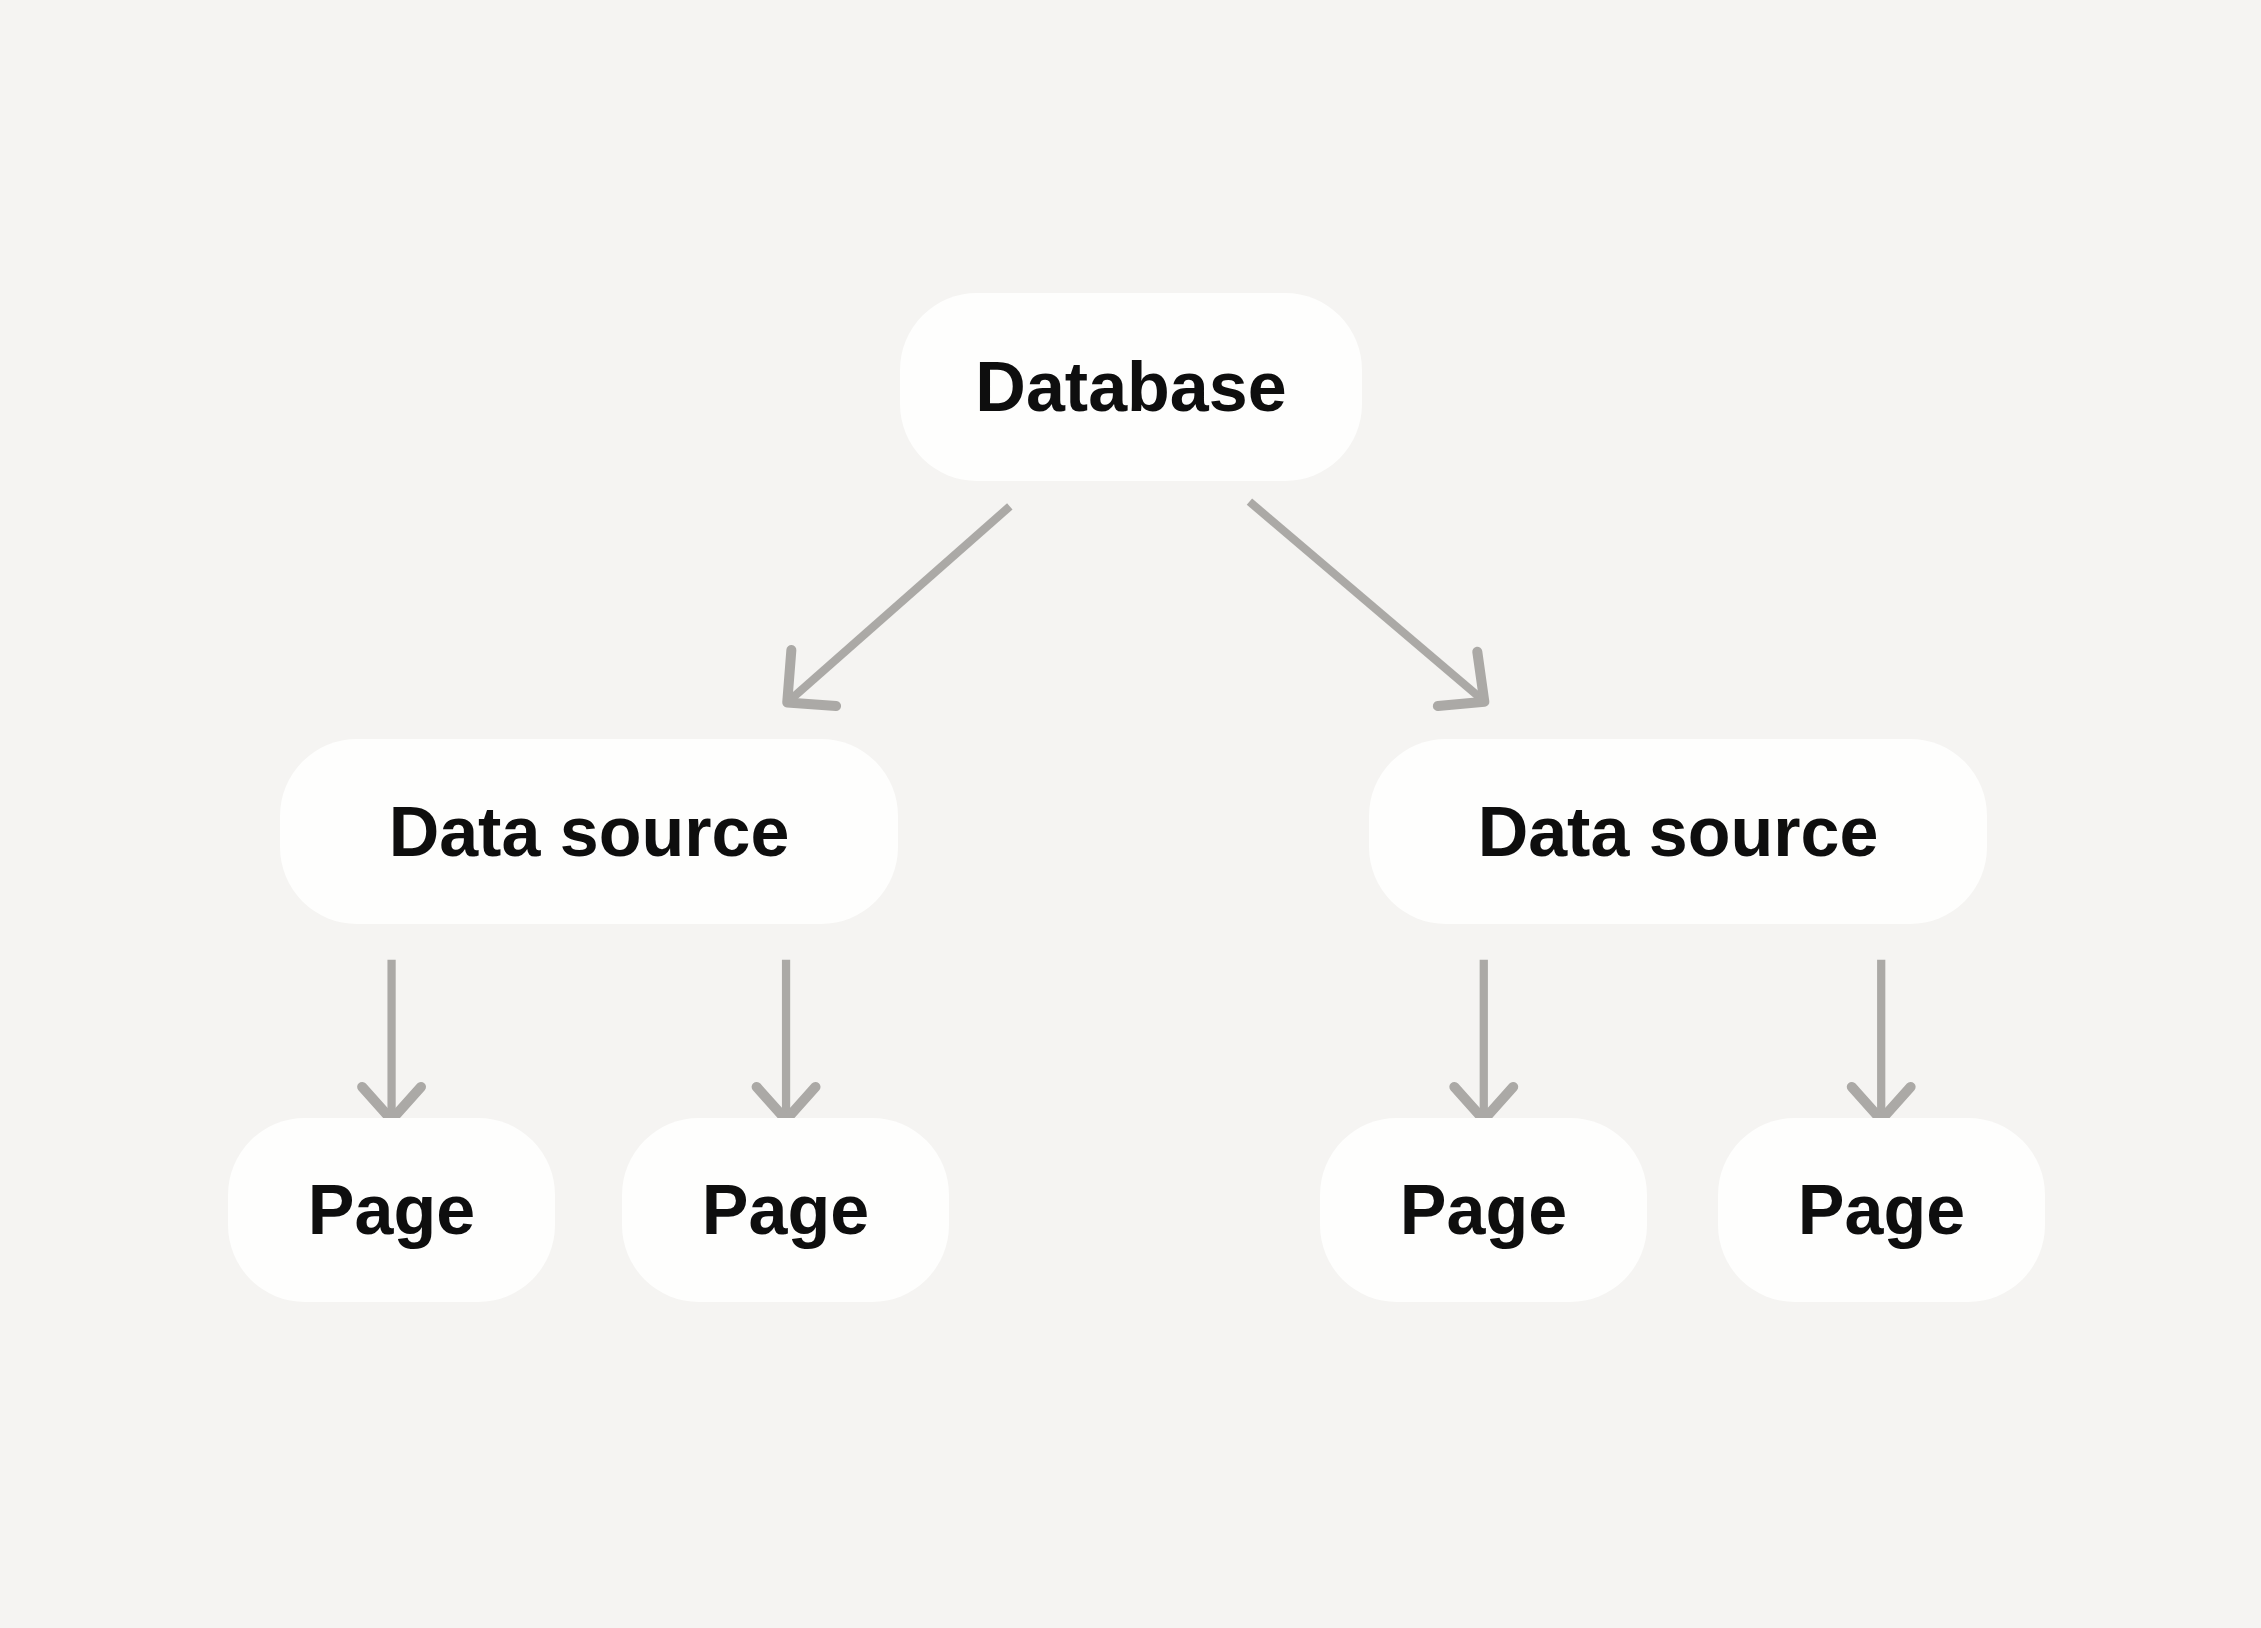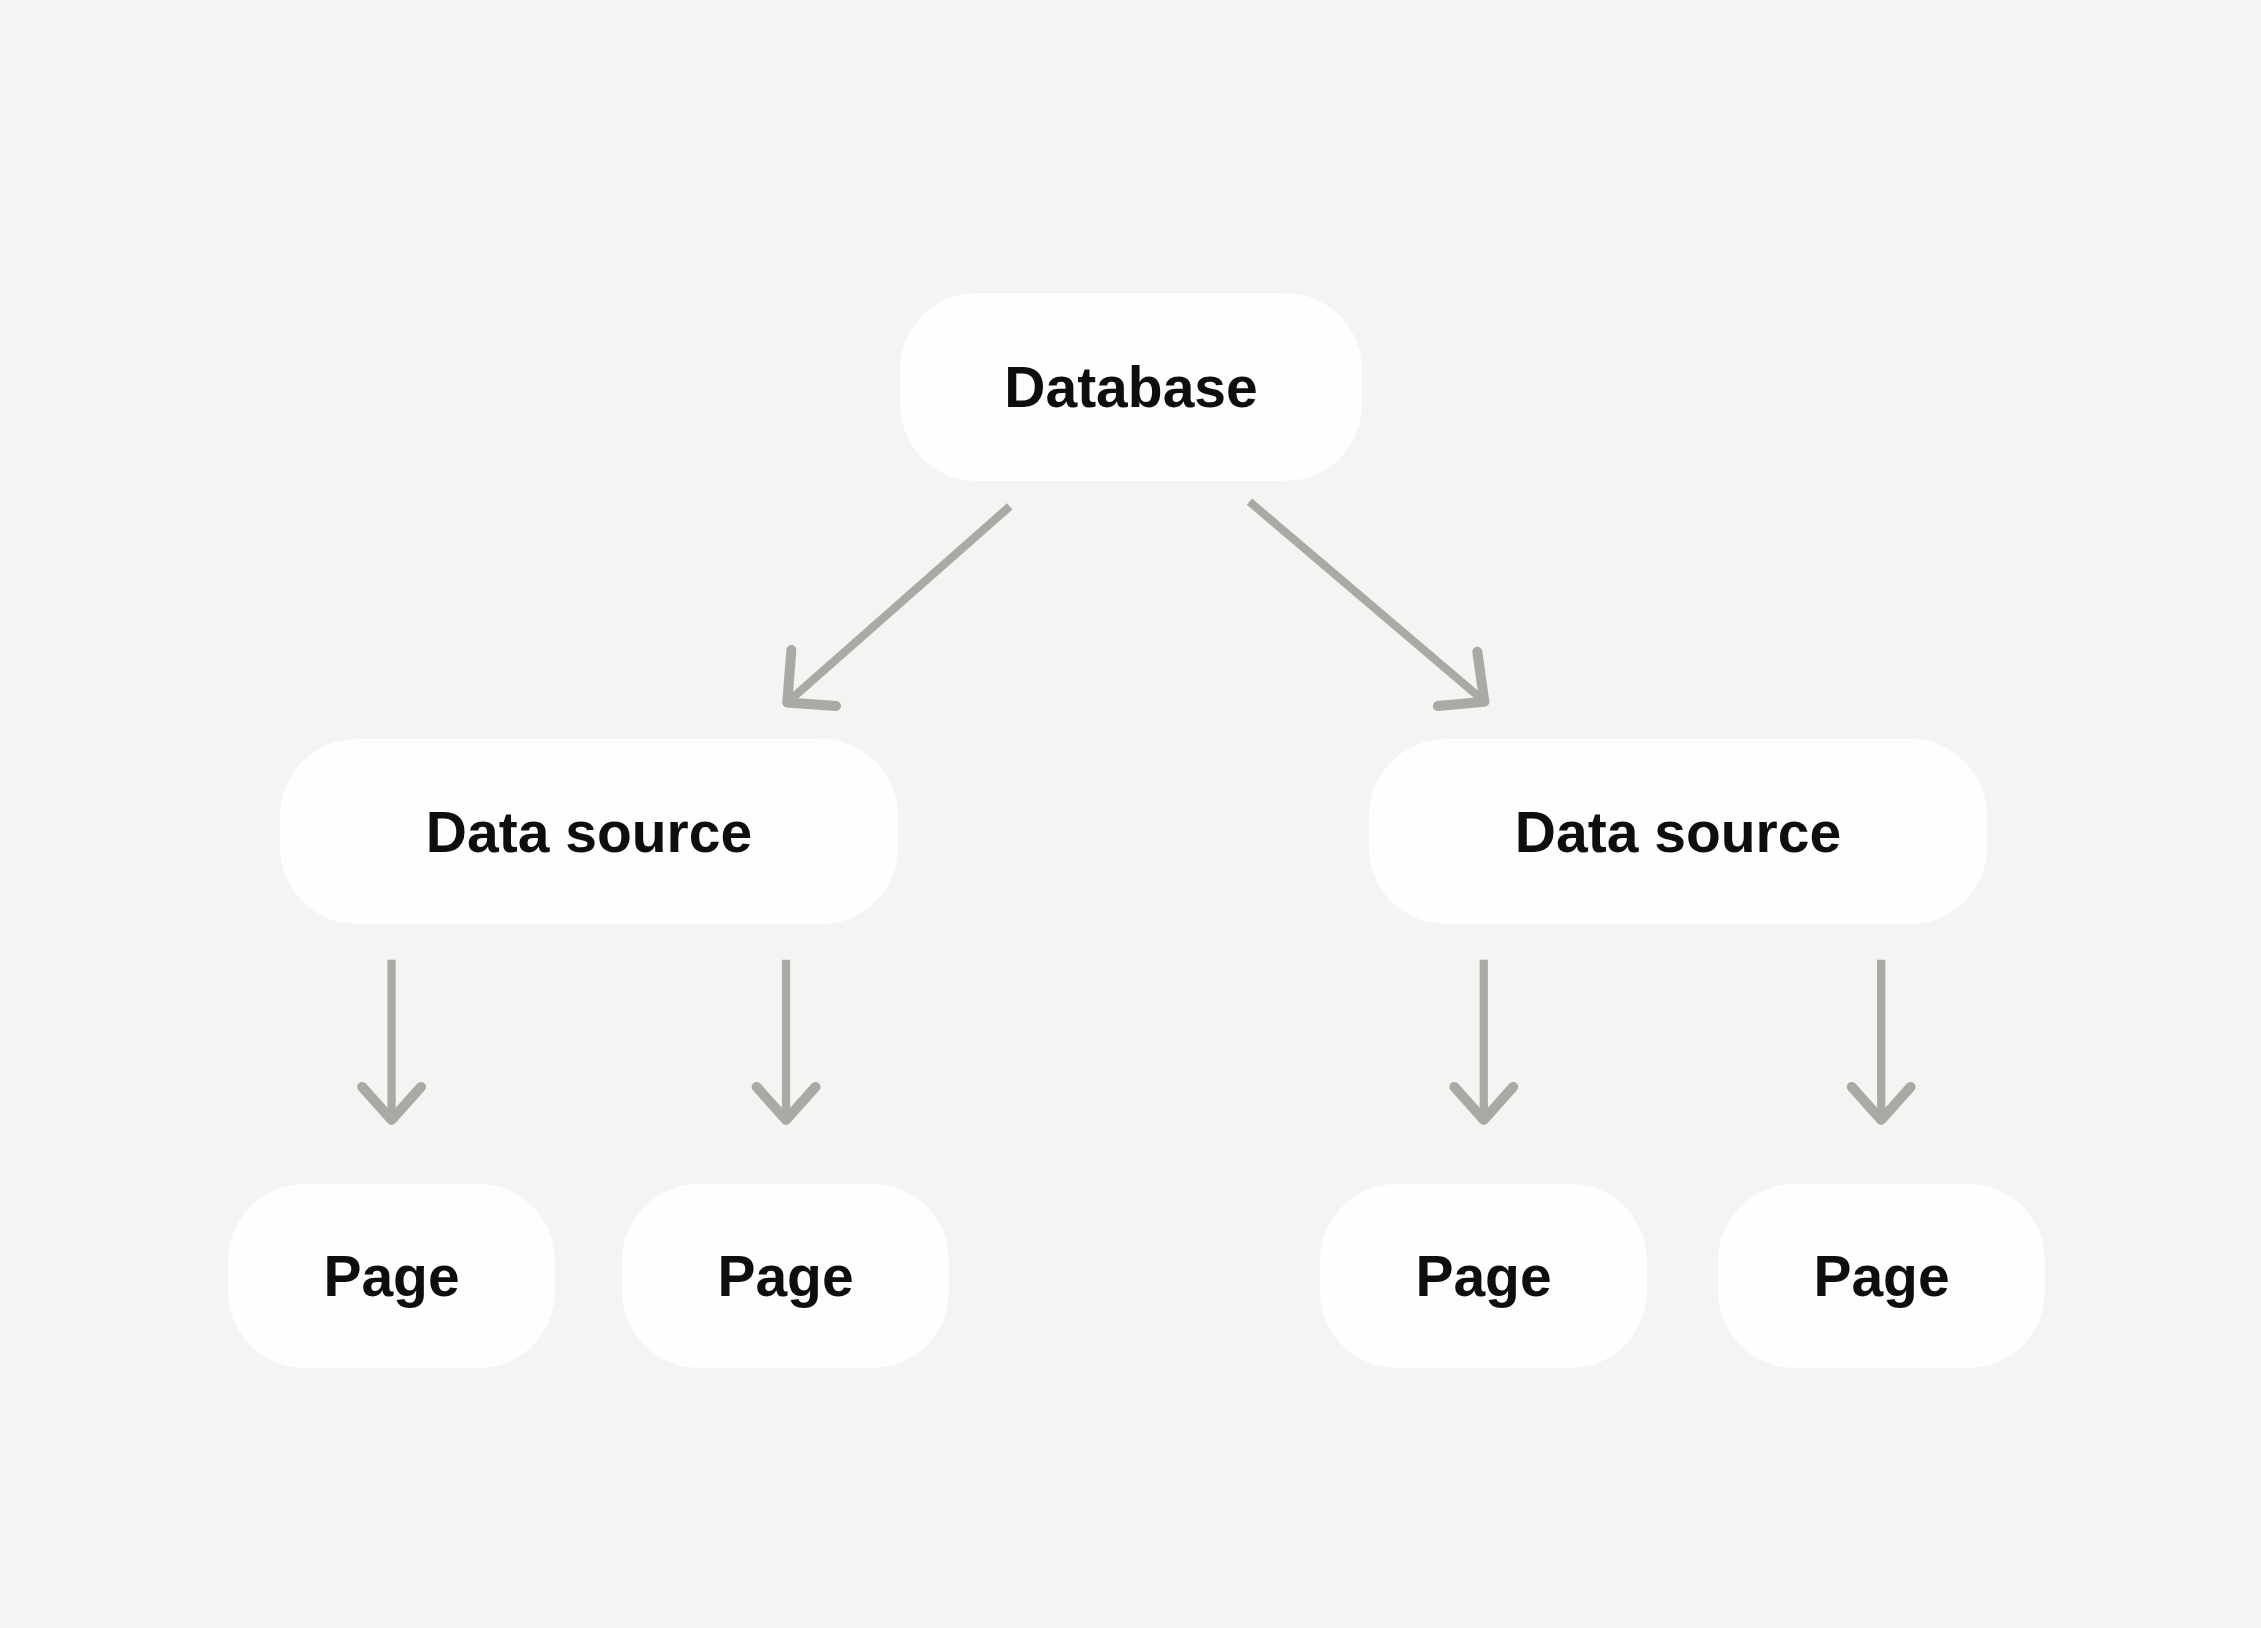--- a/index.html
+++ b/index.html
@@ -38,28 +38,28 @@
     stroke-linejoin:round;
   }
   .node{
     position:absolute;
     background:var(--node-fill);
     border-radius:77px;
     display:flex;
     align-items:center;
     justify-content:center;
     font-weight:700;
-    font-size:57px;
+    font-size:70px;
     color:var(--text);
     white-space:nowrap;
   }
   .node-database{left:900px;top:293px;width:462px;height:188px;}
   .node-ds-left {left:280px; top:739px;width:618px;height:185px;}
   .node-ds-right{left:1369px;top:739px;width:618px;height:185px;}
-  .node-page{width:327px;height:184px;top:1184px;}
+  .node-page{width:327px;height:184px;top:1118px;}
   .node-page-1{left:228px;}
   .node-page-2{left:622px;}
   .node-page-3{left:1320px;}
   .node-page-4{left:1718px;}
 </style>
 </head>
 <body>
 
 <div class="stage">
 

